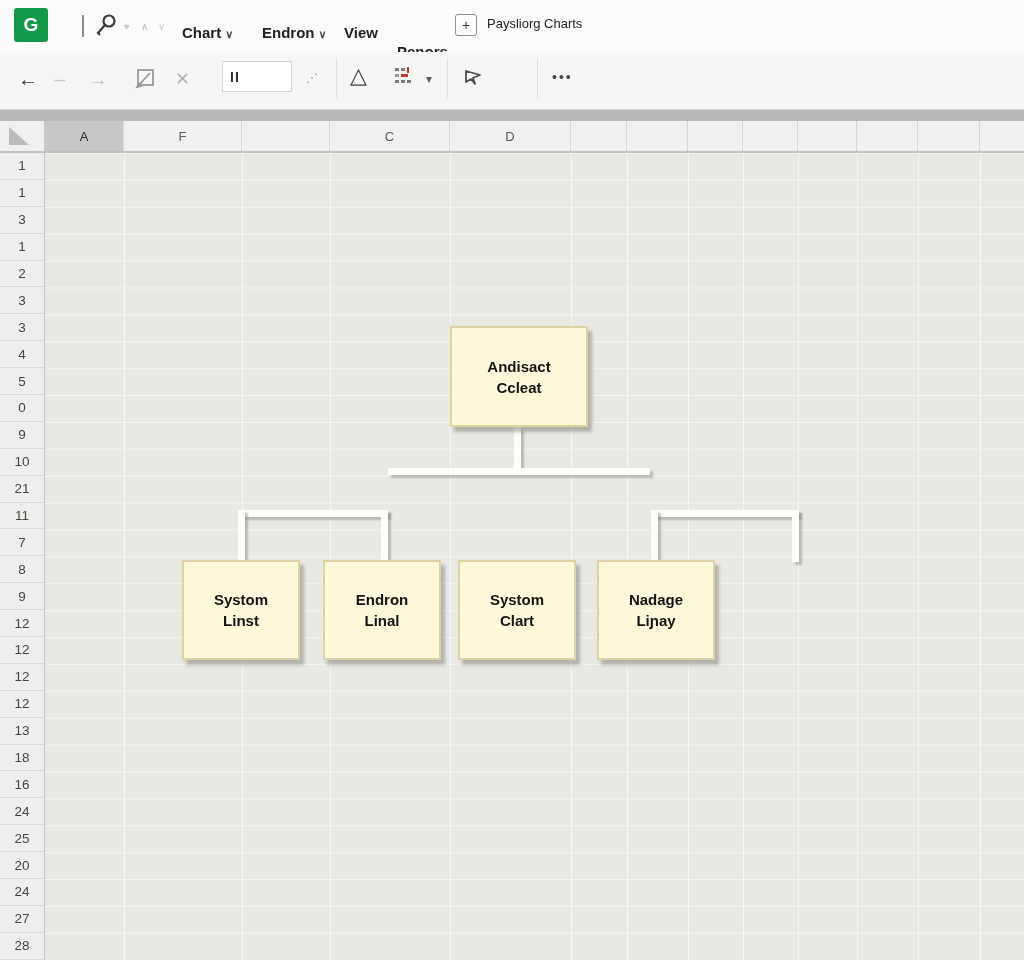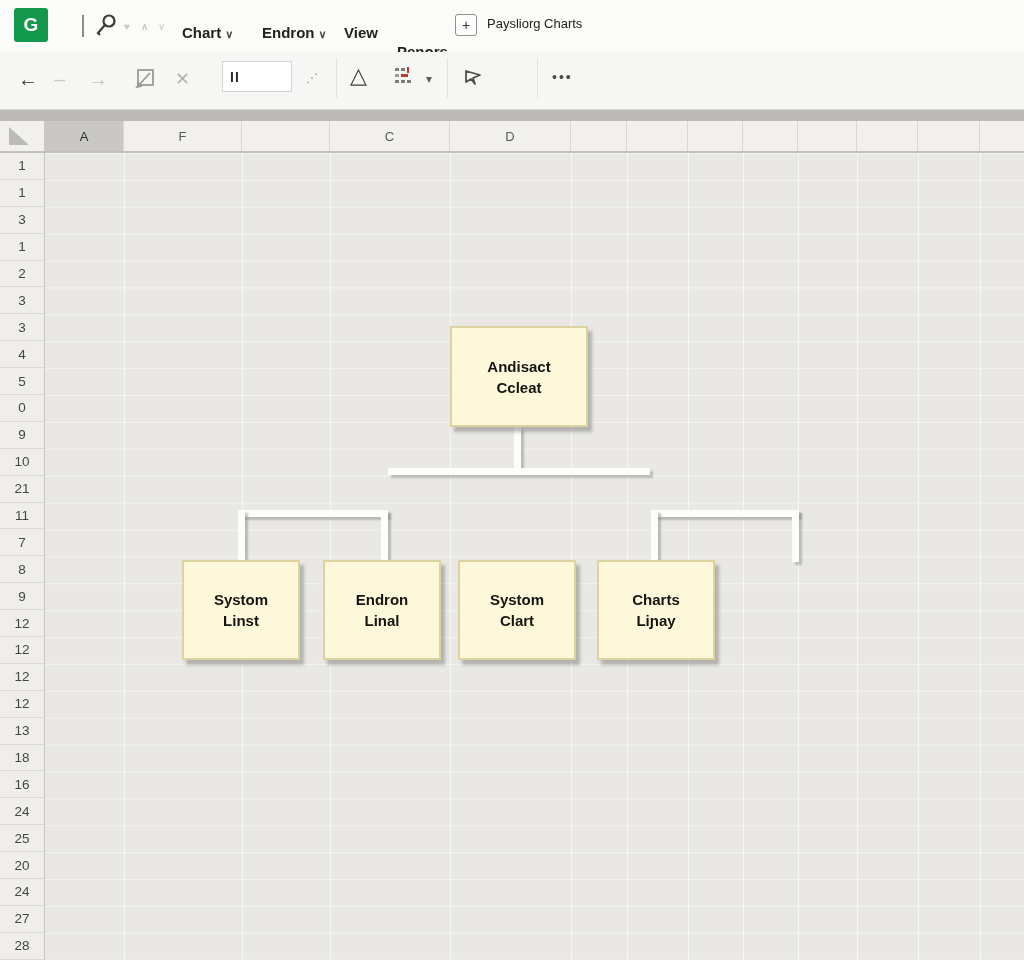--- a/index.html
+++ b/index.html
@@ -225,17 +225,17 @@
   </div>
   <div class="obox" style="left: 323px; top: 560px; width: 118px; height: 100px; background-color: rgb(252, 248, 217); border-color: rgb(222, 210, 160);">
     <div>Endron</div>
     <div>Linal</div>
   </div>
   <div class="obox" style="left: 458px; top: 560px; width: 118px; height: 100px; background-color: rgb(252, 248, 217); border-color: rgb(222, 210, 160);">
     <div>Systom</div>
     <div>Clart</div>
   </div>
   <div class="obox" style="left: 597px; top: 560px; width: 118px; height: 100px; background-color: rgb(252, 248, 217); border-color: rgb(222, 210, 160);">
-    <div>Charts</div>
+    <div>Nadage</div>
     <div>Liɲay</div>
   </div>
 
 </div>
 
 </body></html>

